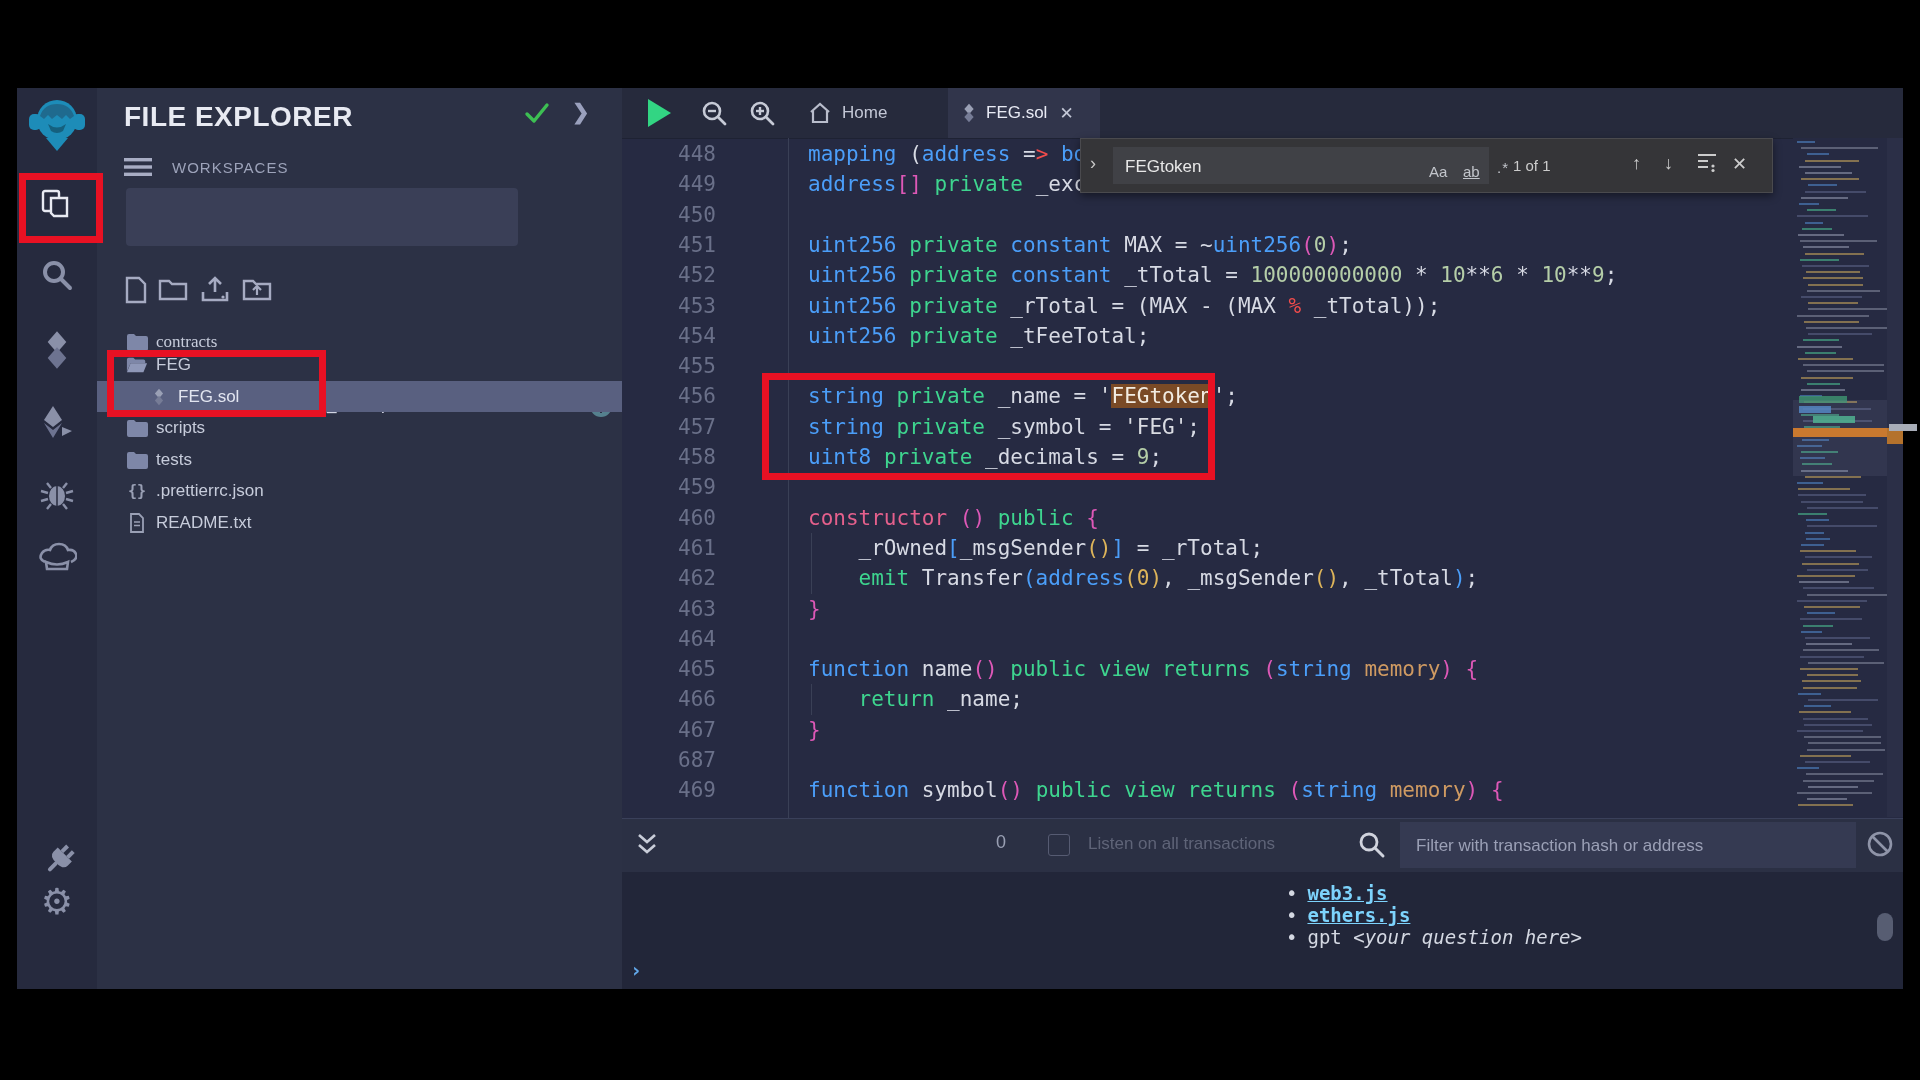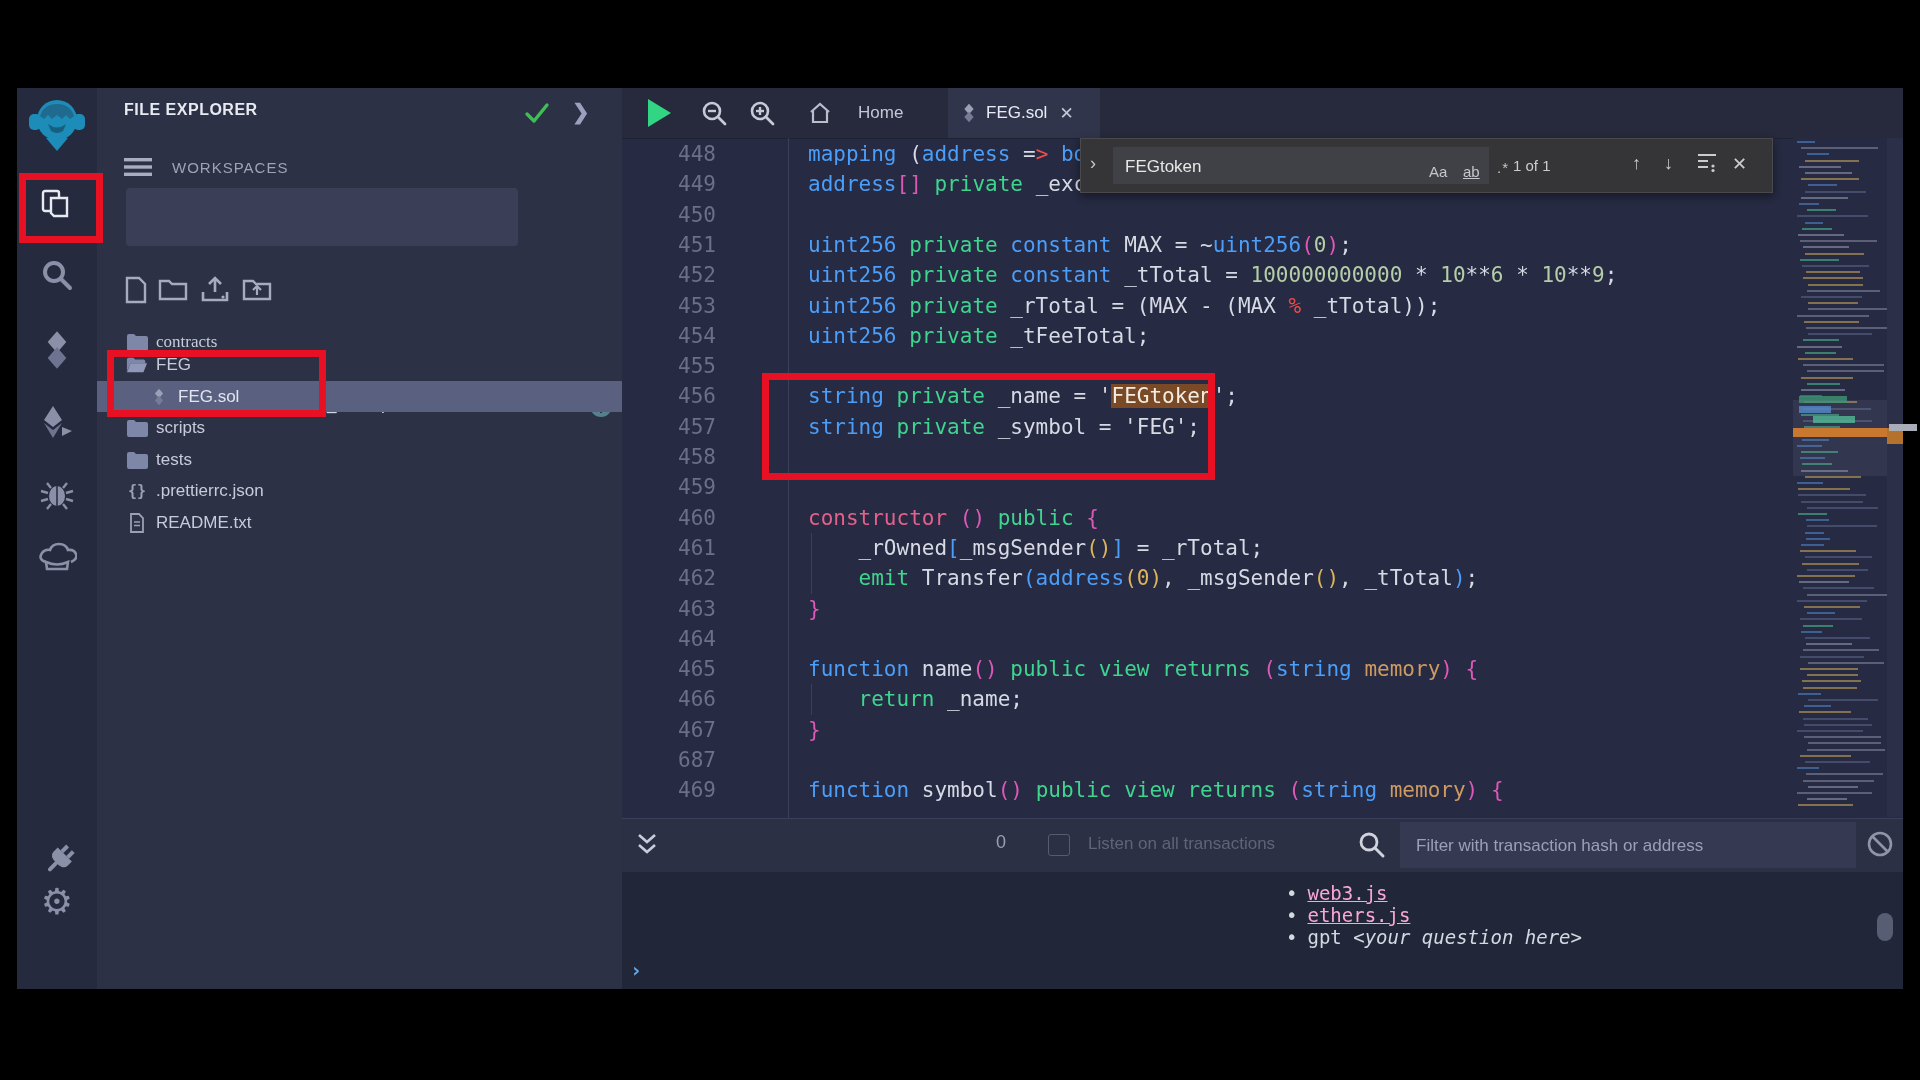--- a/index.html
+++ b/index.html
@@ -13,21 +13,21 @@
   #explorer{left:97px;top:88px;width:525px;height:901px;background:#2c3145;}
   #editor-zone{left:622px;top:88px;width:1281px;height:730px;background:#262a42;}
   #tabbar{left:622px;top:88px;width:1281px;height:50px;background:#262a3c;border-bottom:1px solid #1e2233;}
   #terminal-bar{left:622px;top:818px;width:1281px;height:54px;background:#2b3044;border-top:1px solid #3a405a;}
   #terminal{left:622px;top:872px;width:1281px;height:117px;background:#222639;}
 
   
   .rail-ic{left:17px;width:80px;height:44px;display:flex;align-items:center;justify-content:center;}
 
   
-  #fe-title{left:124px;top:101px;font-size:16px;font-weight:600;color:#e8eaf2;letter-spacing:.5px;}
+  #fe-title{left:124px;top:101px;font-size:28px;font-weight:600;color:#e8eaf2;letter-spacing:.5px;}
   #fe-check{left:524px;top:101px;}
   #fe-chev{left:572px;top:100px;font-size:21px;color:#9aa0bd;font-weight:700;}
   #ws-burger{left:124px;top:157px;}
   #ws-label{left:172px;top:159px;font-size:15px;color:#9da3ba;letter-spacing:1px;}
   #ws-dd{left:126px;top:188px;width:392px;height:58px;background:#3a3f57;border-radius:4px;}
   #ws-name{left:150px;top:207px;font-size:17px;color:#dde0ec;}
   #ws-coin{left:462px;top:205px;}
   .fe-act{top:276px;width:28px;height:28px;}
   #tree{left:97px;top:318px;width:525px;}
   .trow{position:absolute;left:0;width:525px;height:31px;display:flex;align-items:center;}
@@ -37,21 +37,21 @@
   .trow .tlabel{margin-left:8px;font-size:17px;color:#c7ccdb;}
   .trow.sel .tlabel{color:#e2e5f0;}
   .braces-ic{font-family:"DejaVu Sans Mono",monospace;font-size:15px;color:#9aa0b5;font-weight:700;}
 
   
   #play-btn{left:646px;top:98px;}
   #zoomout-btn{left:700px;top:100px;}
   #zoomin-btn{left:748px;top:100px;}
   #tab-home{left:796px;top:88px;height:50px;display:flex;align-items:center;}
   #tab-home .hico{margin-left:12px;}
-  #tab-home .tlab{margin-left:26px;font-size:17px;color:#c3c7d6;}
+  #tab-home .tlab{margin-left:10px;font-size:17px;color:#c3c7d6;}
   #tab-feg{left:948px;top:88px;width:152px;height:50px;background:#31354b;display:flex;align-items:center;}
   #tab-feg .tlab{margin-left:9px;font-size:17px;color:#e8eaf4;}
   #tab-feg .tclose{margin-left:12px;font-size:17px;color:#c3c7d6;}
 
   
   #gutter{left:622px;top:138px;width:96px;height:680px;}
   .lnum{position:absolute;right:2px;height:31px;line-height:31px;font-family:"DejaVu Sans Mono",monospace;
         font-size:21px;color:#6a7089;text-align:right;}
   #gutter-line{left:788px;top:138px;width:1px;height:680px;background:#3a4056;}
   #code{left:808px;top:138px;width:982px;height:680px;overflow:hidden;}
@@ -92,21 +92,21 @@
   #t-check{left:1048px;top:834px;width:20px;height:20px;border:1.5px solid #565b72;border-radius:3px;}
   #t-listen{left:1088px;top:834px;font-size:17px;color:#5f6478;}
   #t-search{left:1356px;top:830px;}
   #t-filter-box{left:1400px;top:822px;width:456px;height:46px;background:#353a52;}
   #t-filter{position:absolute;left:14px;top:0;width:420px;height:46px;background:transparent;border:0;outline:0;
             color:#aeb3c7;font-size:17px;font-family:"Liberation Sans",sans-serif;}
   #t-filter::placeholder{color:#9ba0b6;opacity:1;}
   #t-ban{left:1866px;top:830px;}
   .term-line{position:absolute;left:664px;height:22px;font-family:"DejaVu Sans Mono",monospace;font-size:19px;color:#d4d8e2;}
   .term-line .blt{color:#d4d8e2;margin-right:10px;}
-  .term-line a{color:#f9a8d4;text-decoration:underline;}
+  .term-line a{color:#7dd3fc;text-decoration:underline;font-weight:bold;}
   .term-line .ital{font-style:italic;}
   #t-prompt{left:630px;top:958px;font-family:"DejaVu Sans Mono",monospace;font-size:20px;color:#62a8ea;font-weight:700;}
   #t-scroll-thumb{left:1877px;top:913px;width:16px;height:28px;background:#575d72;border-radius:8px;}
 
   
   .ann{position:absolute;border:7px solid #e81123;z-index:60;pointer-events:none;}
   #ann1{left:19px;top:173px;width:84px;height:70px;box-sizing:border-box;}
   #ann2{left:107px;top:350px;width:219px;height:67px;box-sizing:border-box;}
   #ann3{left:762px;top:373px;width:453px;height:107px;box-sizing:border-box;}
 </style>
@@ -358,20 +358,21 @@
       <div class="cline" style="top: 1px;"><span class="tok-kw">mapping</span><span class="tok-fg"> </span><span class="tok-fg">(</span><span class="tok-kw">address</span><span class="tok-fg"> =</span><span class="tok-red">&gt;</span><span class="tok-kw"> bo</span></div>
       <div class="cline" style="top: 31.3px;"><span class="tok-kw">address</span><span class="tok-mag">[]</span><span class="tok-fg"> </span><span class="tok-grn">private</span><span class="tok-fg"> _exc</span></div>
       <div class="cline" style="top: 61.6px;"></div>
       <div class="cline" style="top: 91.9px;"><span class="tok-kw">uint256</span><span class="tok-fg"> </span><span class="tok-grn">private</span><span class="tok-fg"> </span><span class="tok-kw">constant</span><span class="tok-fg"> MAX = ~</span><span class="tok-kw">uint256</span><span class="tok-mag">(</span><span class="tok-num">0</span><span class="tok-mag">)</span><span class="tok-fg">;</span></div>
       <div class="cline" style="top: 122.2px;"><span class="tok-kw">uint256</span><span class="tok-fg"> </span><span class="tok-grn">private</span><span class="tok-fg"> </span><span class="tok-kw">constant</span><span class="tok-fg"> _tTotal = </span><span class="tok-num">100000000000</span><span class="tok-fg"> * </span><span class="tok-num">10</span><span class="tok-fg">**</span><span class="tok-num">6</span><span class="tok-fg"> * </span><span class="tok-num">10</span><span class="tok-fg">**</span><span class="tok-num">9</span><span class="tok-fg">;</span></div>
       <div class="cline" style="top: 152.5px;"><span class="tok-kw">uint256</span><span class="tok-fg"> </span><span class="tok-grn">private</span><span class="tok-fg"> _rTotal = </span><span class="tok-fg">(</span><span class="tok-fg">MAX - </span><span class="tok-fg">(</span><span class="tok-fg">MAX </span><span class="tok-red">%</span><span class="tok-fg"> _tTotal</span><span class="tok-fg">))</span><span class="tok-fg">;</span></div>
       <div class="cline" style="top: 182.8px;"><span class="tok-kw">uint256</span><span class="tok-fg"> </span><span class="tok-grn">private</span><span class="tok-fg"> _tFeeTotal;</span></div>
       <div class="cline" style="top: 213.1px;"></div>
       <div class="cline" style="top: 243.4px;"><span class="tok-kw">string</span><span class="tok-fg"> </span><span class="tok-grn">private</span><span class="tok-fg"> _name = </span><span class="tok-str">'</span><span class="tok-strhl">FEGtoken</span><span class="tok-str">'</span><span class="tok-fg">;</span></div>
       <div class="cline" style="top: 273.7px;"><span class="tok-kw">string</span><span class="tok-fg"> </span><span class="tok-grn">private</span><span class="tok-fg"> _symbol = </span><span class="tok-str">'FEG'</span><span class="tok-fg">;</span></div>
+      <div class="cline" style="top: 304px;"><span class="tok-kw">uint8</span><span class="tok-fg"> </span><span class="tok-grn">private</span><span class="tok-fg"> _decimals = </span><span class="tok-num">9</span><span class="tok-fg">;</span></div>
       <div class="cline" style="top: 334.3px;"></div>
       <div class="cline" style="top: 364.6px;"><span class="tok-rose">constructor</span><span class="tok-fg"> </span><span class="tok-mag">()</span><span class="tok-fg"> </span><span class="tok-grn">public</span><span class="tok-fg"> </span><span class="tok-mag">{</span></div>
       <div class="cline" style="top: 394.9px;"><span class="tok-fg">    _rOwned</span><span class="tok-kw">[</span><span class="tok-fg">_msgSender</span><span class="tok-gold">()</span><span class="tok-kw">]</span><span class="tok-fg"> = _rTotal;</span></div>
       <div class="iguide" style="top: 394.9px;"></div>
       <div class="cline" style="top: 425.2px;"><span class="tok-fg">    </span><span class="tok-grn">emit</span><span class="tok-fg"> Transfer</span><span class="tok-kw">(</span><span class="tok-kw">address</span><span class="tok-gold">(</span><span class="tok-gold">0</span><span class="tok-gold">)</span><span class="tok-fg">, _msgSender</span><span class="tok-gold">()</span><span class="tok-fg">, _tTotal</span><span class="tok-kw">)</span><span class="tok-fg">;</span></div>
       <div class="iguide" style="top: 425.2px;"></div>
       <div class="cline" style="top: 455.5px;"><span class="tok-mag">}</span></div>
       <div class="cline" style="top: 485.8px;"></div>
       <div class="cline" style="top: 516.1px;"><span class="tok-kw">function</span><span class="tok-fg"> name</span><span class="tok-mag">()</span><span class="tok-fg"> </span><span class="tok-grn">public</span><span class="tok-fg"> </span><span class="tok-grn">view</span><span class="tok-fg"> </span><span class="tok-grn">returns</span><span class="tok-fg"> </span><span class="tok-mag">(</span><span class="tok-kw">string</span><span class="tok-fg"> </span><span class="tok-tan">memory</span><span class="tok-mag">)</span><span class="tok-mag"> {</span></div>
       <div class="cline" style="top: 546.4px;"><span class="tok-fg">    </span><span class="tok-grn">return</span><span class="tok-fg"> _name;</span></div>

